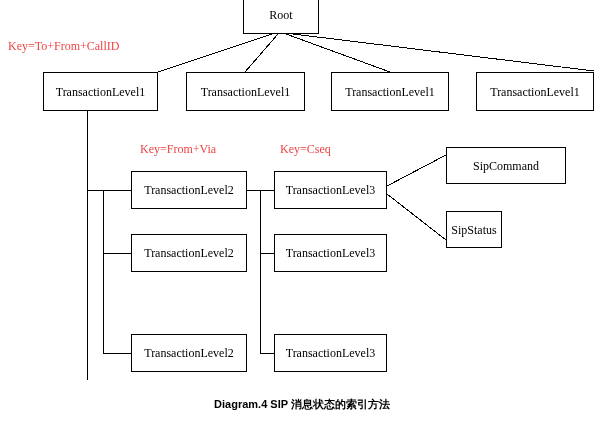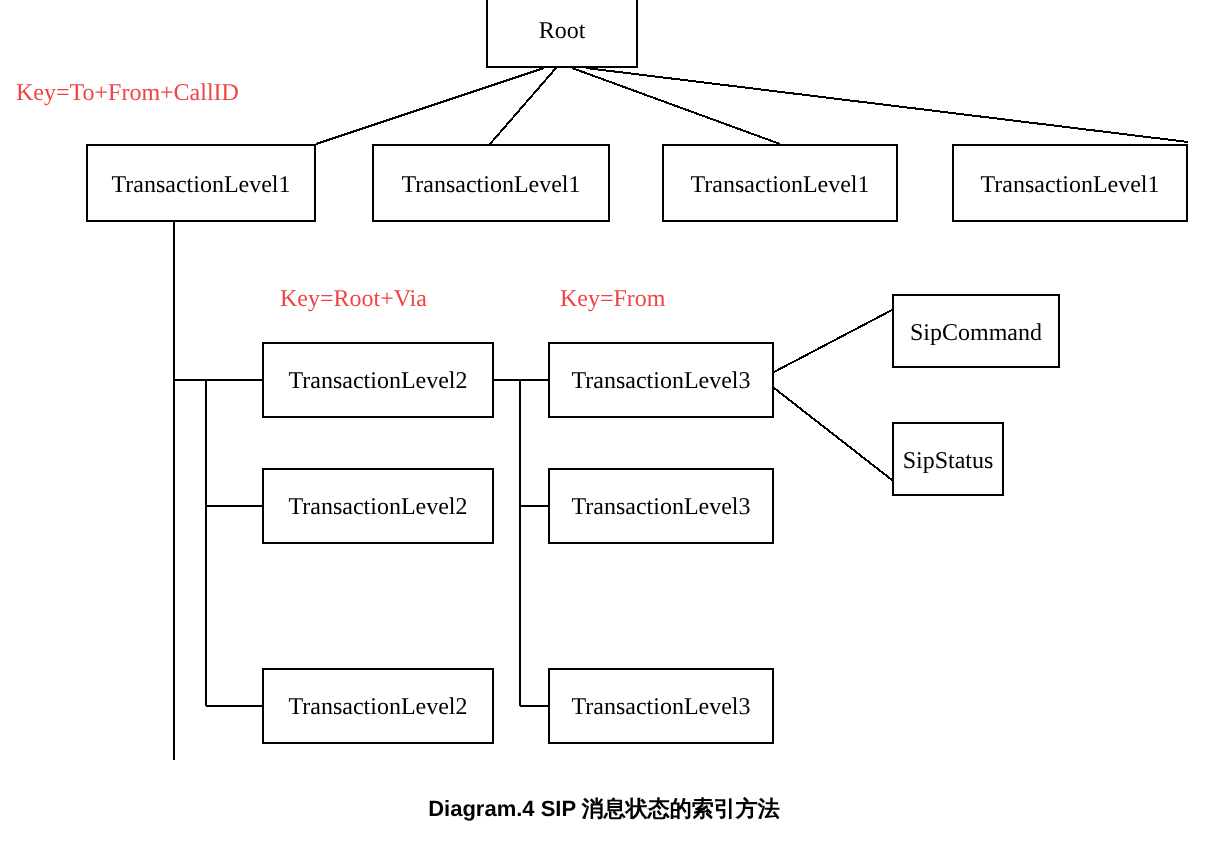--- a/index.html
+++ b/index.html
@@ -83,21 +83,21 @@
   #node-l1-4        { left: 476px; top: 72px;  width: 118px; height: 39px; }
 
   #node-l2-1        { left: 131px; top: 171px; width: 116px; height: 38px; }
   #node-l2-2        { left: 131px; top: 234px; width: 116px; height: 38px; }
   #node-l2-3        { left: 131px; top: 334px; width: 116px; height: 38px; }
 
   #node-l3-1        { left: 274px; top: 171px; width: 113px; height: 38px; }
   #node-l3-2        { left: 274px; top: 234px; width: 113px; height: 38px; }
   #node-l3-3        { left: 274px; top: 334px; width: 113px; height: 38px; }
 
-  #node-sipcommand  { left: 446px; top: 147px; width: 84px; height: 37px; }
+  #node-sipcommand  { left: 446px; top: 147px; width: 120px; height: 37px; }
   #node-sipstatus   { left: 446px; top: 211px; width: 56px;  height: 37px; }
 
   
   #key-level1 { left: 8px;   top: 40px; }
   #key-level2 { left: 140px; top: 143px; }
   #key-level3 { left: 280px; top: 143px; }
 </style>
 </head>
 <body>
 
@@ -176,18 +176,18 @@
   </div>
 
   <div class="node" id="node-sipcommand">
     <span class="node-label">SipCommand</span>
   </div>
   <div class="node" id="node-sipstatus">
     <span class="node-label">SipStatus</span>
   </div>
 
   <div class="key-label" id="key-level1">Key=To+From+CallID</div>
-  <div class="key-label" id="key-level2">Key=Root+Via</div>
-  <div class="key-label" id="key-level3">Key=From</div>
+  <div class="key-label" id="key-level2">Key=From+Via</div>
+  <div class="key-label" id="key-level3">Key=Cseq</div>
 
   <div id="caption">Diagram.4 SIP 消息状态的索引方法</div>
 
 </div>
 
 </body></html>

